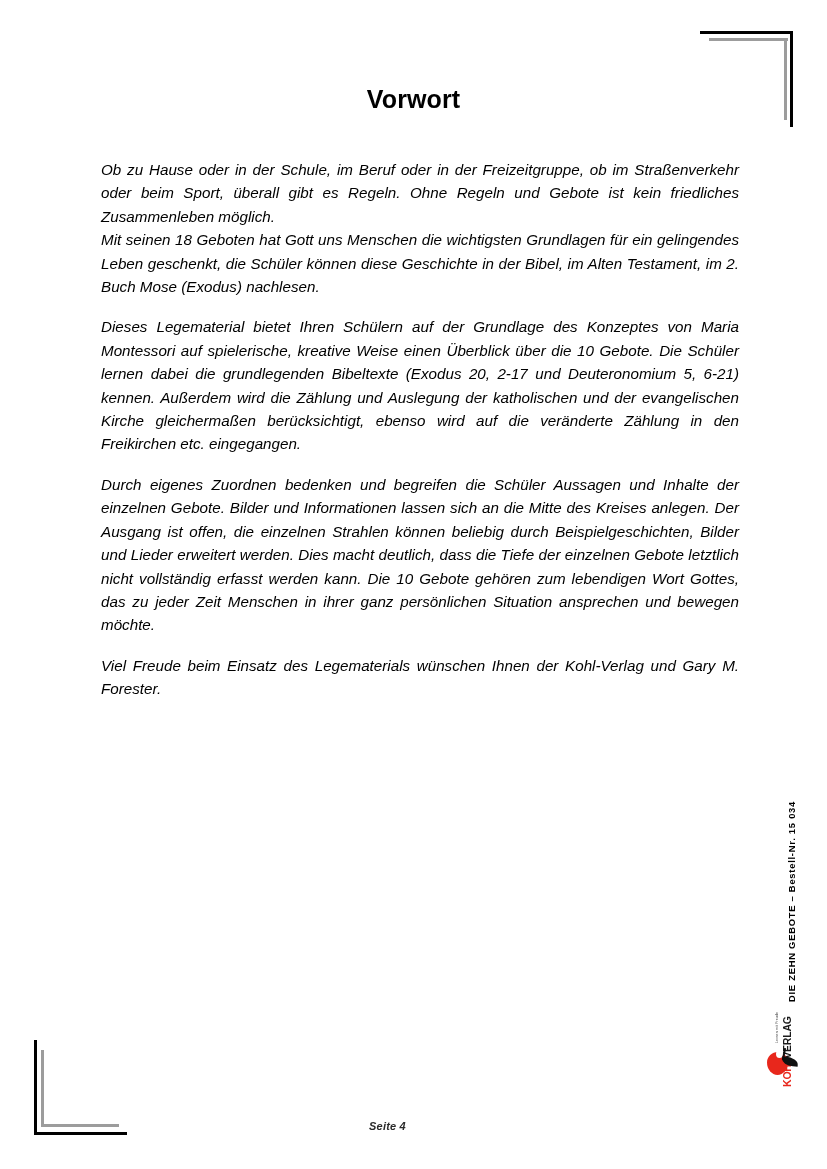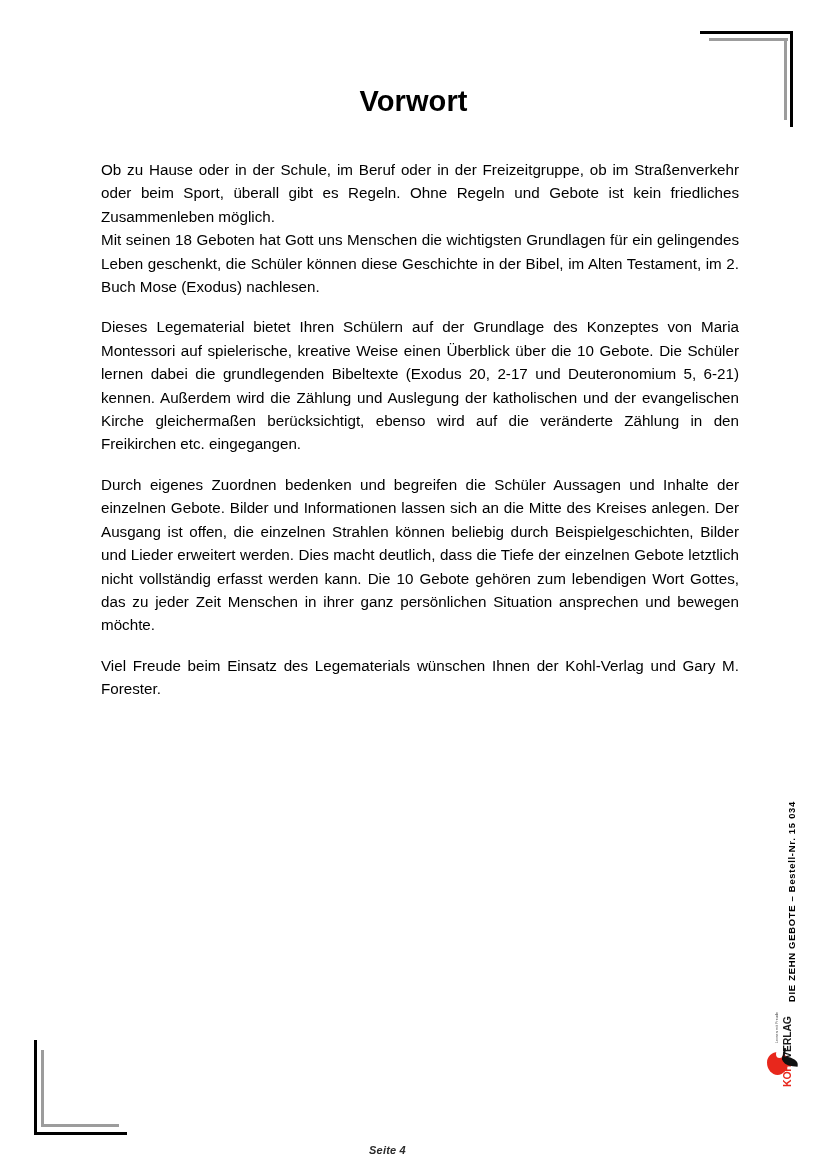--- a/index.html
+++ b/index.html
@@ -46,40 +46,41 @@
   .corner-bl .v-gray  { left: 7px; top: 10px; width: 3px;  height: 77px; }
   .corner-bl .h-gray  { left: 7px; top: 84px; width: 78px; height: 3px; }
 
   
   .doc-title {
     position: absolute;
     left: 0;
     top: 85px;
     width: 827px;
     text-align: center;
-    font-size: 29px;
+    font-size: 25px;
     font-weight: bold;
     color: #000000;
     letter-spacing: 0.1px;
   }
 
   
   .body-col {
     position: absolute;
     left: 101px;
     top: 158px;
     width: 638px;
     color: #000000;
     font-size: 15.2px;
     line-height: 23.4px;
   }
   .para {
     text-align: justify;
     margin: 0;
     hyphens: none;
+    font-style: italic;
   }
   .para.nogap { margin-top: 0; }
   .para.gap   { margin-top: 17px; }
 
   
   .spine {
     position: absolute;
     left: 778px;
     top: 795px;
     width: 26px;
@@ -185,21 +186,20 @@
     position: absolute;
     left: 0;
     top: 1120px;
     width: 775px;
     text-align: center;
     font-size: 11px;
     font-style: italic;
     font-weight: bold;
     color: #2b2b2b;
     letter-spacing: 0.2px;
-    margin-top: 24px;
   }
 </style>
 </head>
 <body>
 
 <div class="page">
 
   <div class="corner corner-tr">
     <div class="bar-black h-black"></div>
     <div class="bar-black v-black"></div>

